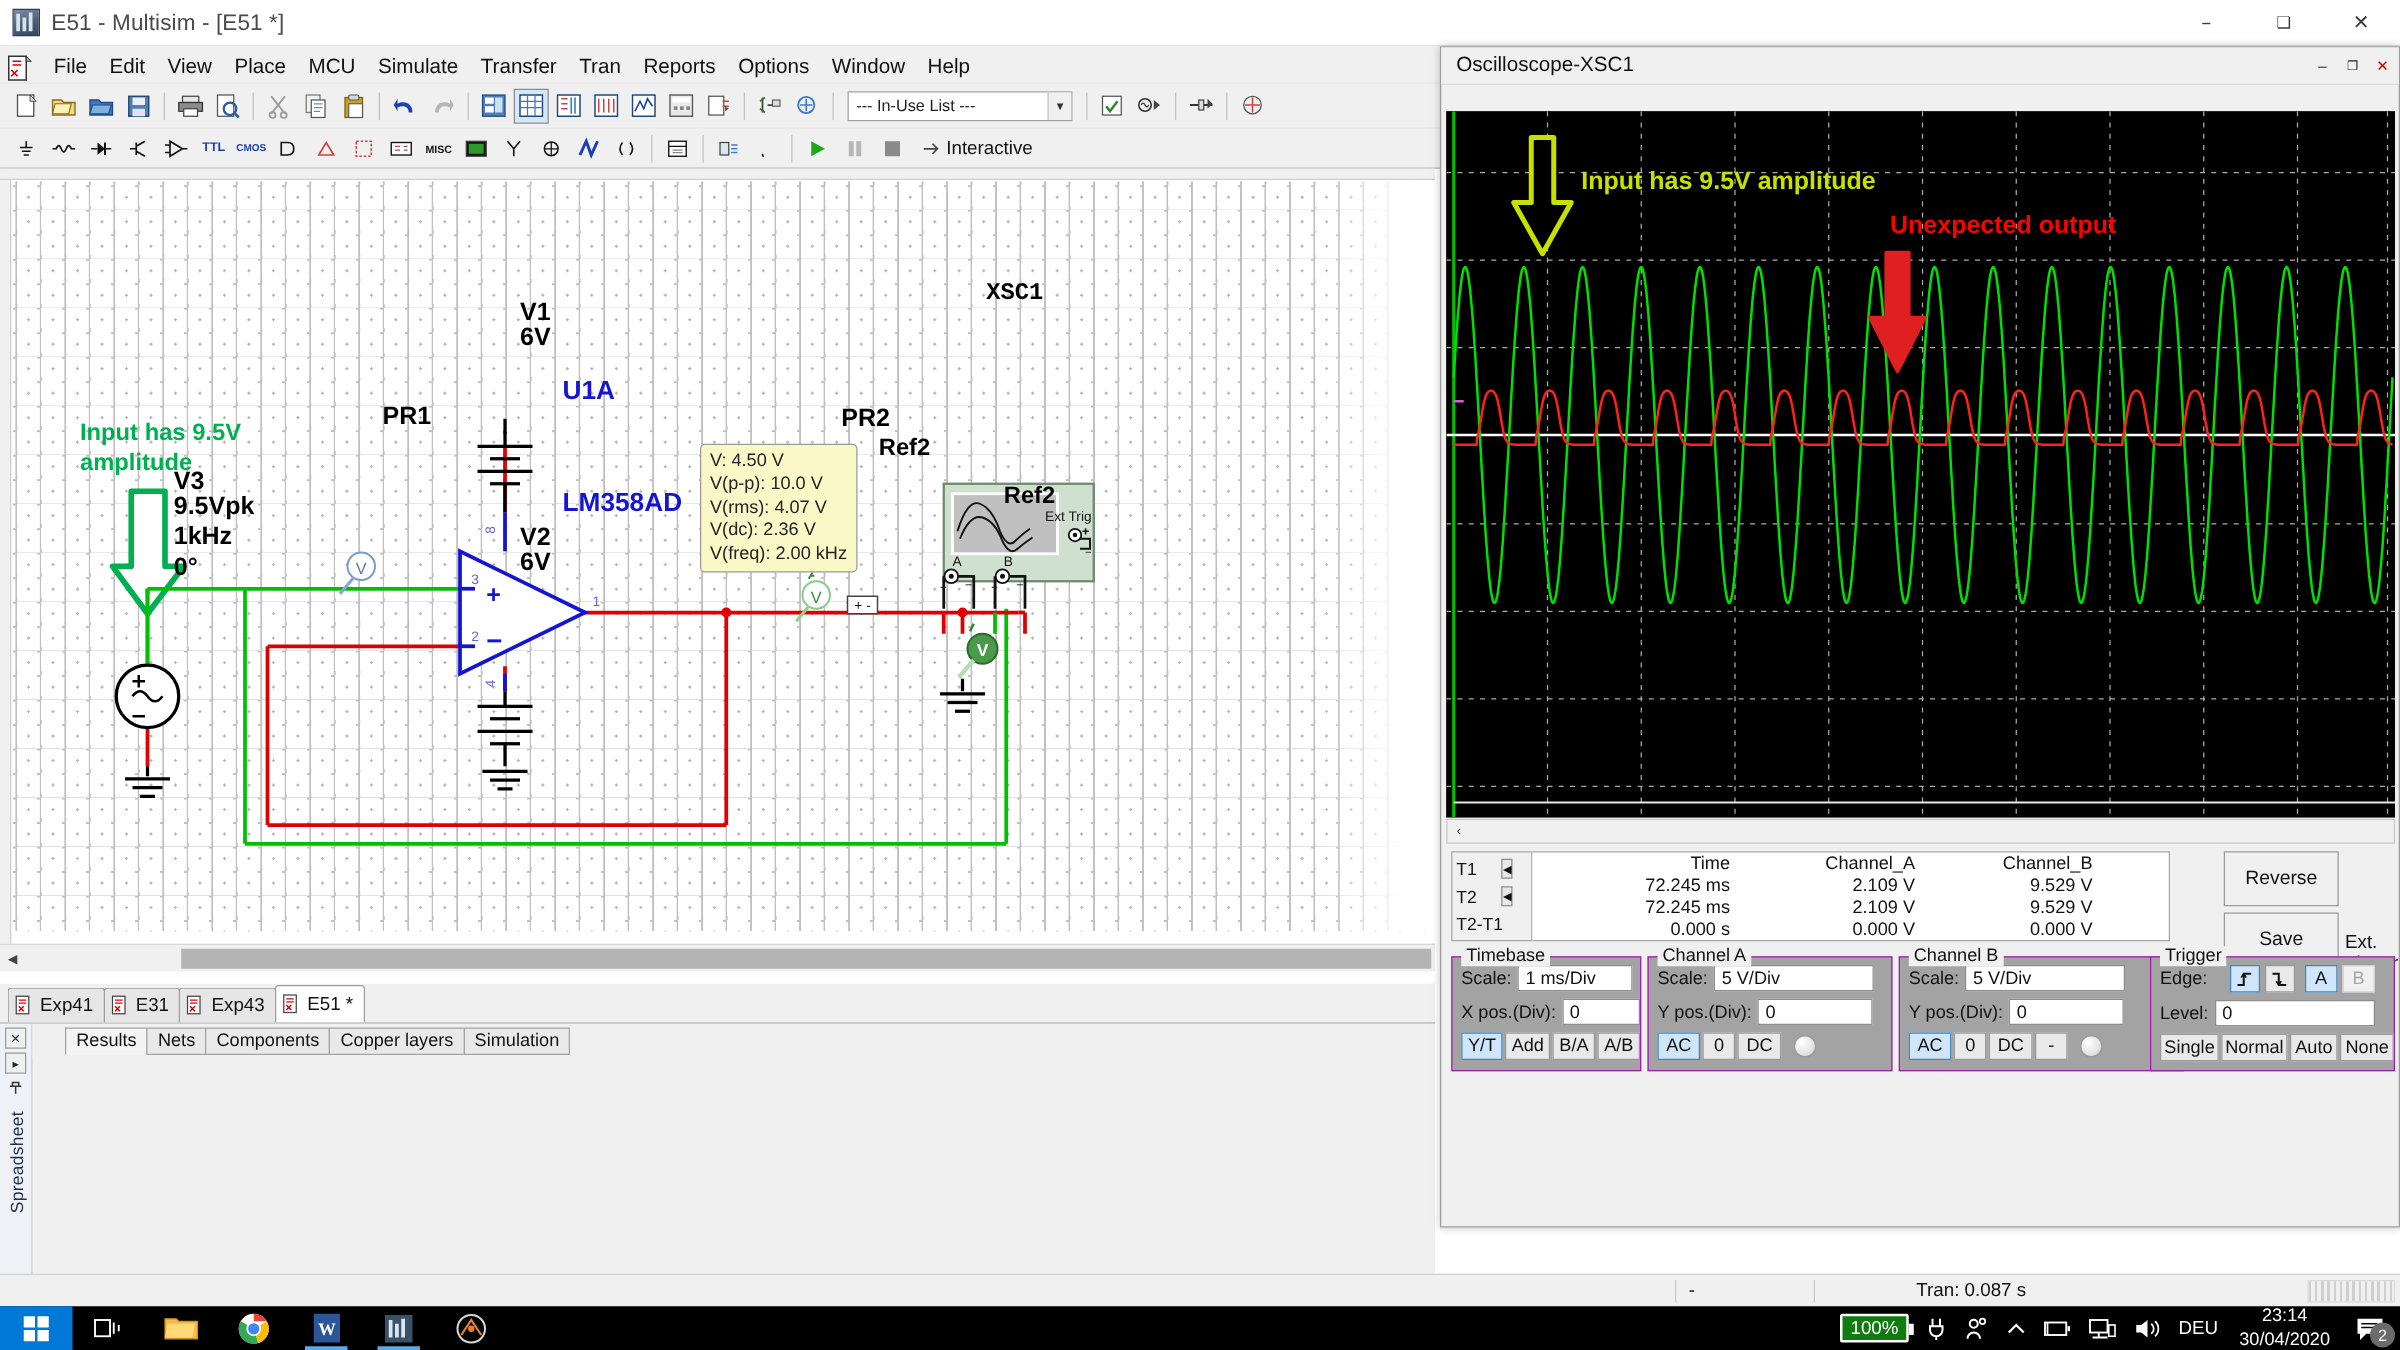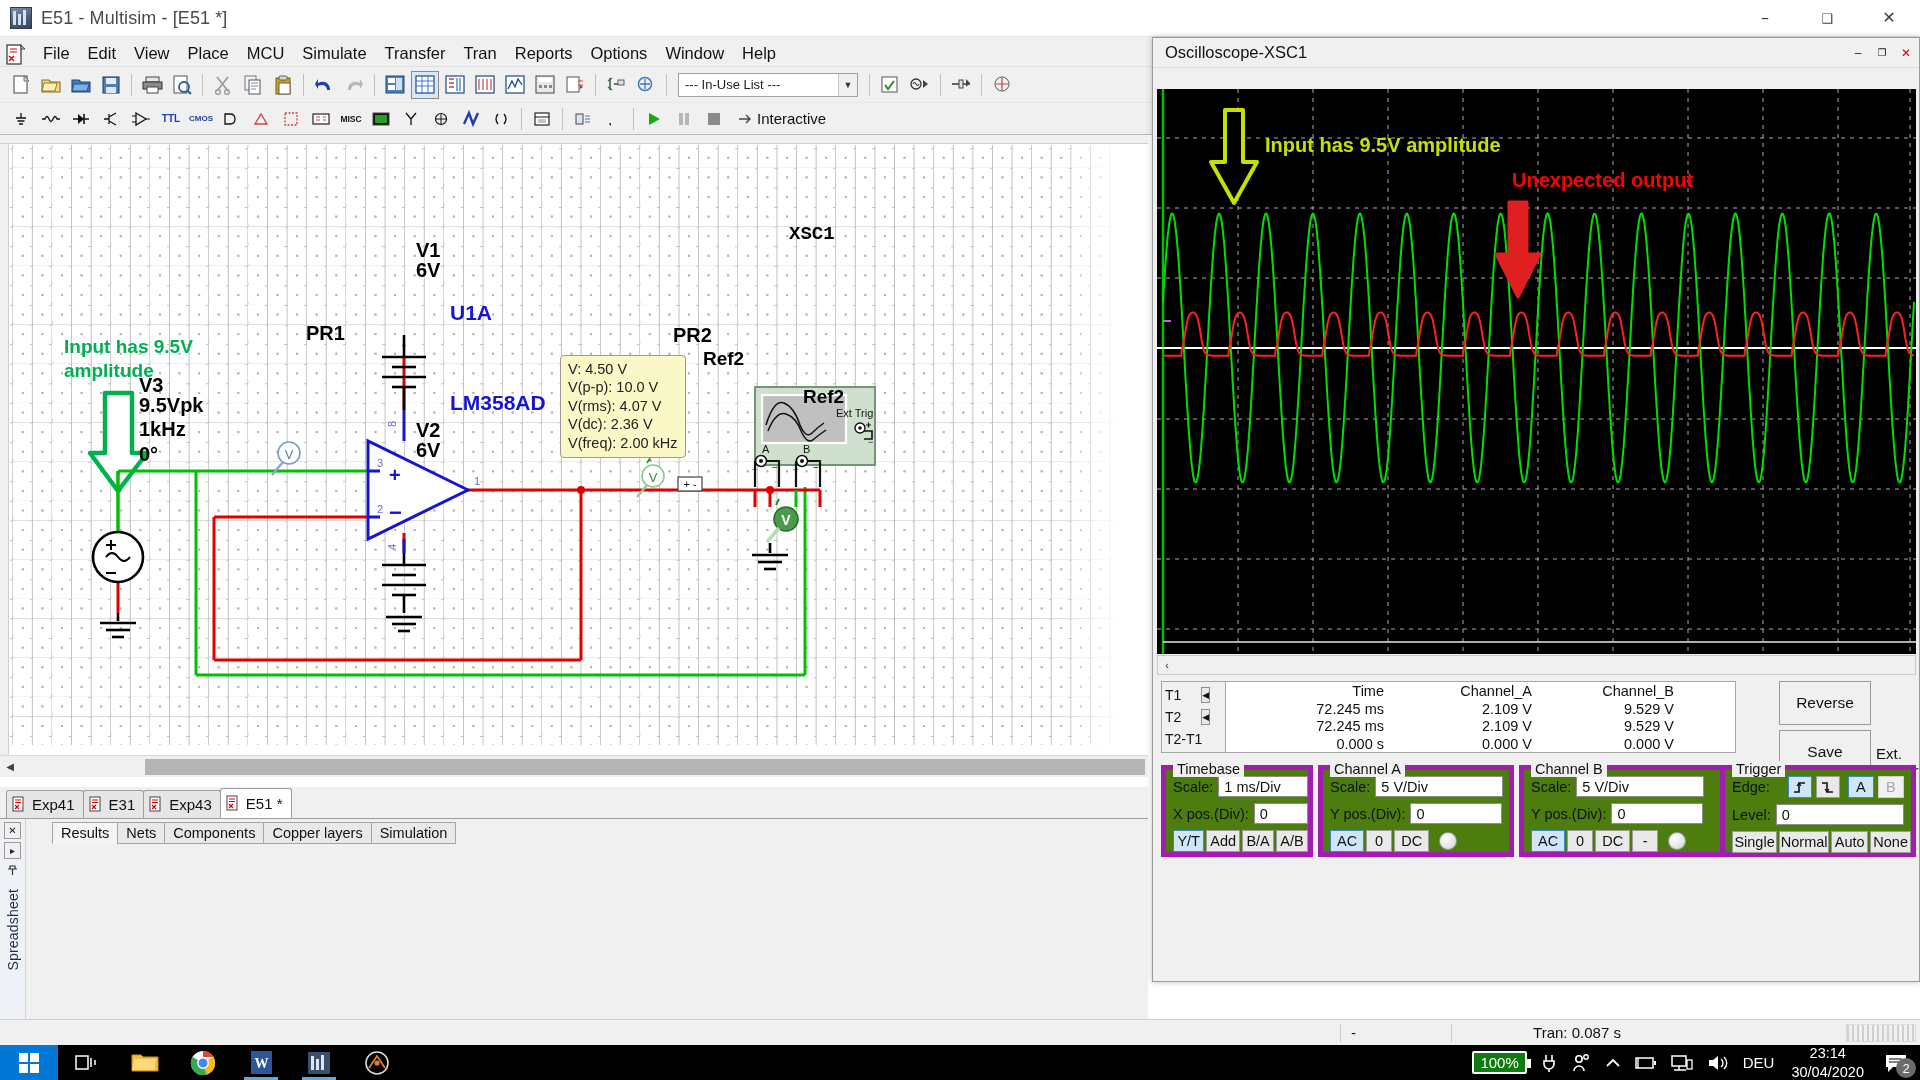--- a/index.html
+++ b/index.html
@@ -246,21 +246,21 @@
   .rt-c1 { width: 148px; }
   .rt-c2 { width: 142px; }
 
   .osc-sidebtn {
     position:absolute; width:92px; height:44px; background:#f0f0f0; border:1px solid #9a9a9a;
     display:flex; align-items:center; justify-content:center; font-size:15.5px; color:#111;
   }
   .ext-trig-label { position:absolute; font-size:15px; color:#111; }
 
   .panel {
-    position:absolute; border:5px solid #a21caf; background:#4d7c0f;
+    position:absolute; border:1px solid #a21caf; background:#a3a3a3;
   }
   .panel-title {
     position:absolute; top:-9px; left:7px; background:#f0f0f0; padding:0 4px;
     font-size:14.5px; color:#111;
   }
   .fieldrow { display:flex; align-items:center; margin: 6px 0 0 7px; font-size:14.5px; color:#111; }
   .flabel { white-space:nowrap; }
   .finput {
     background:#fff; border:1px solid #8d8d8d; height:21px; font-size:14.5px; color:#111;
     display:flex; align-items:center; padding-left:5px; margin-left:5px;

